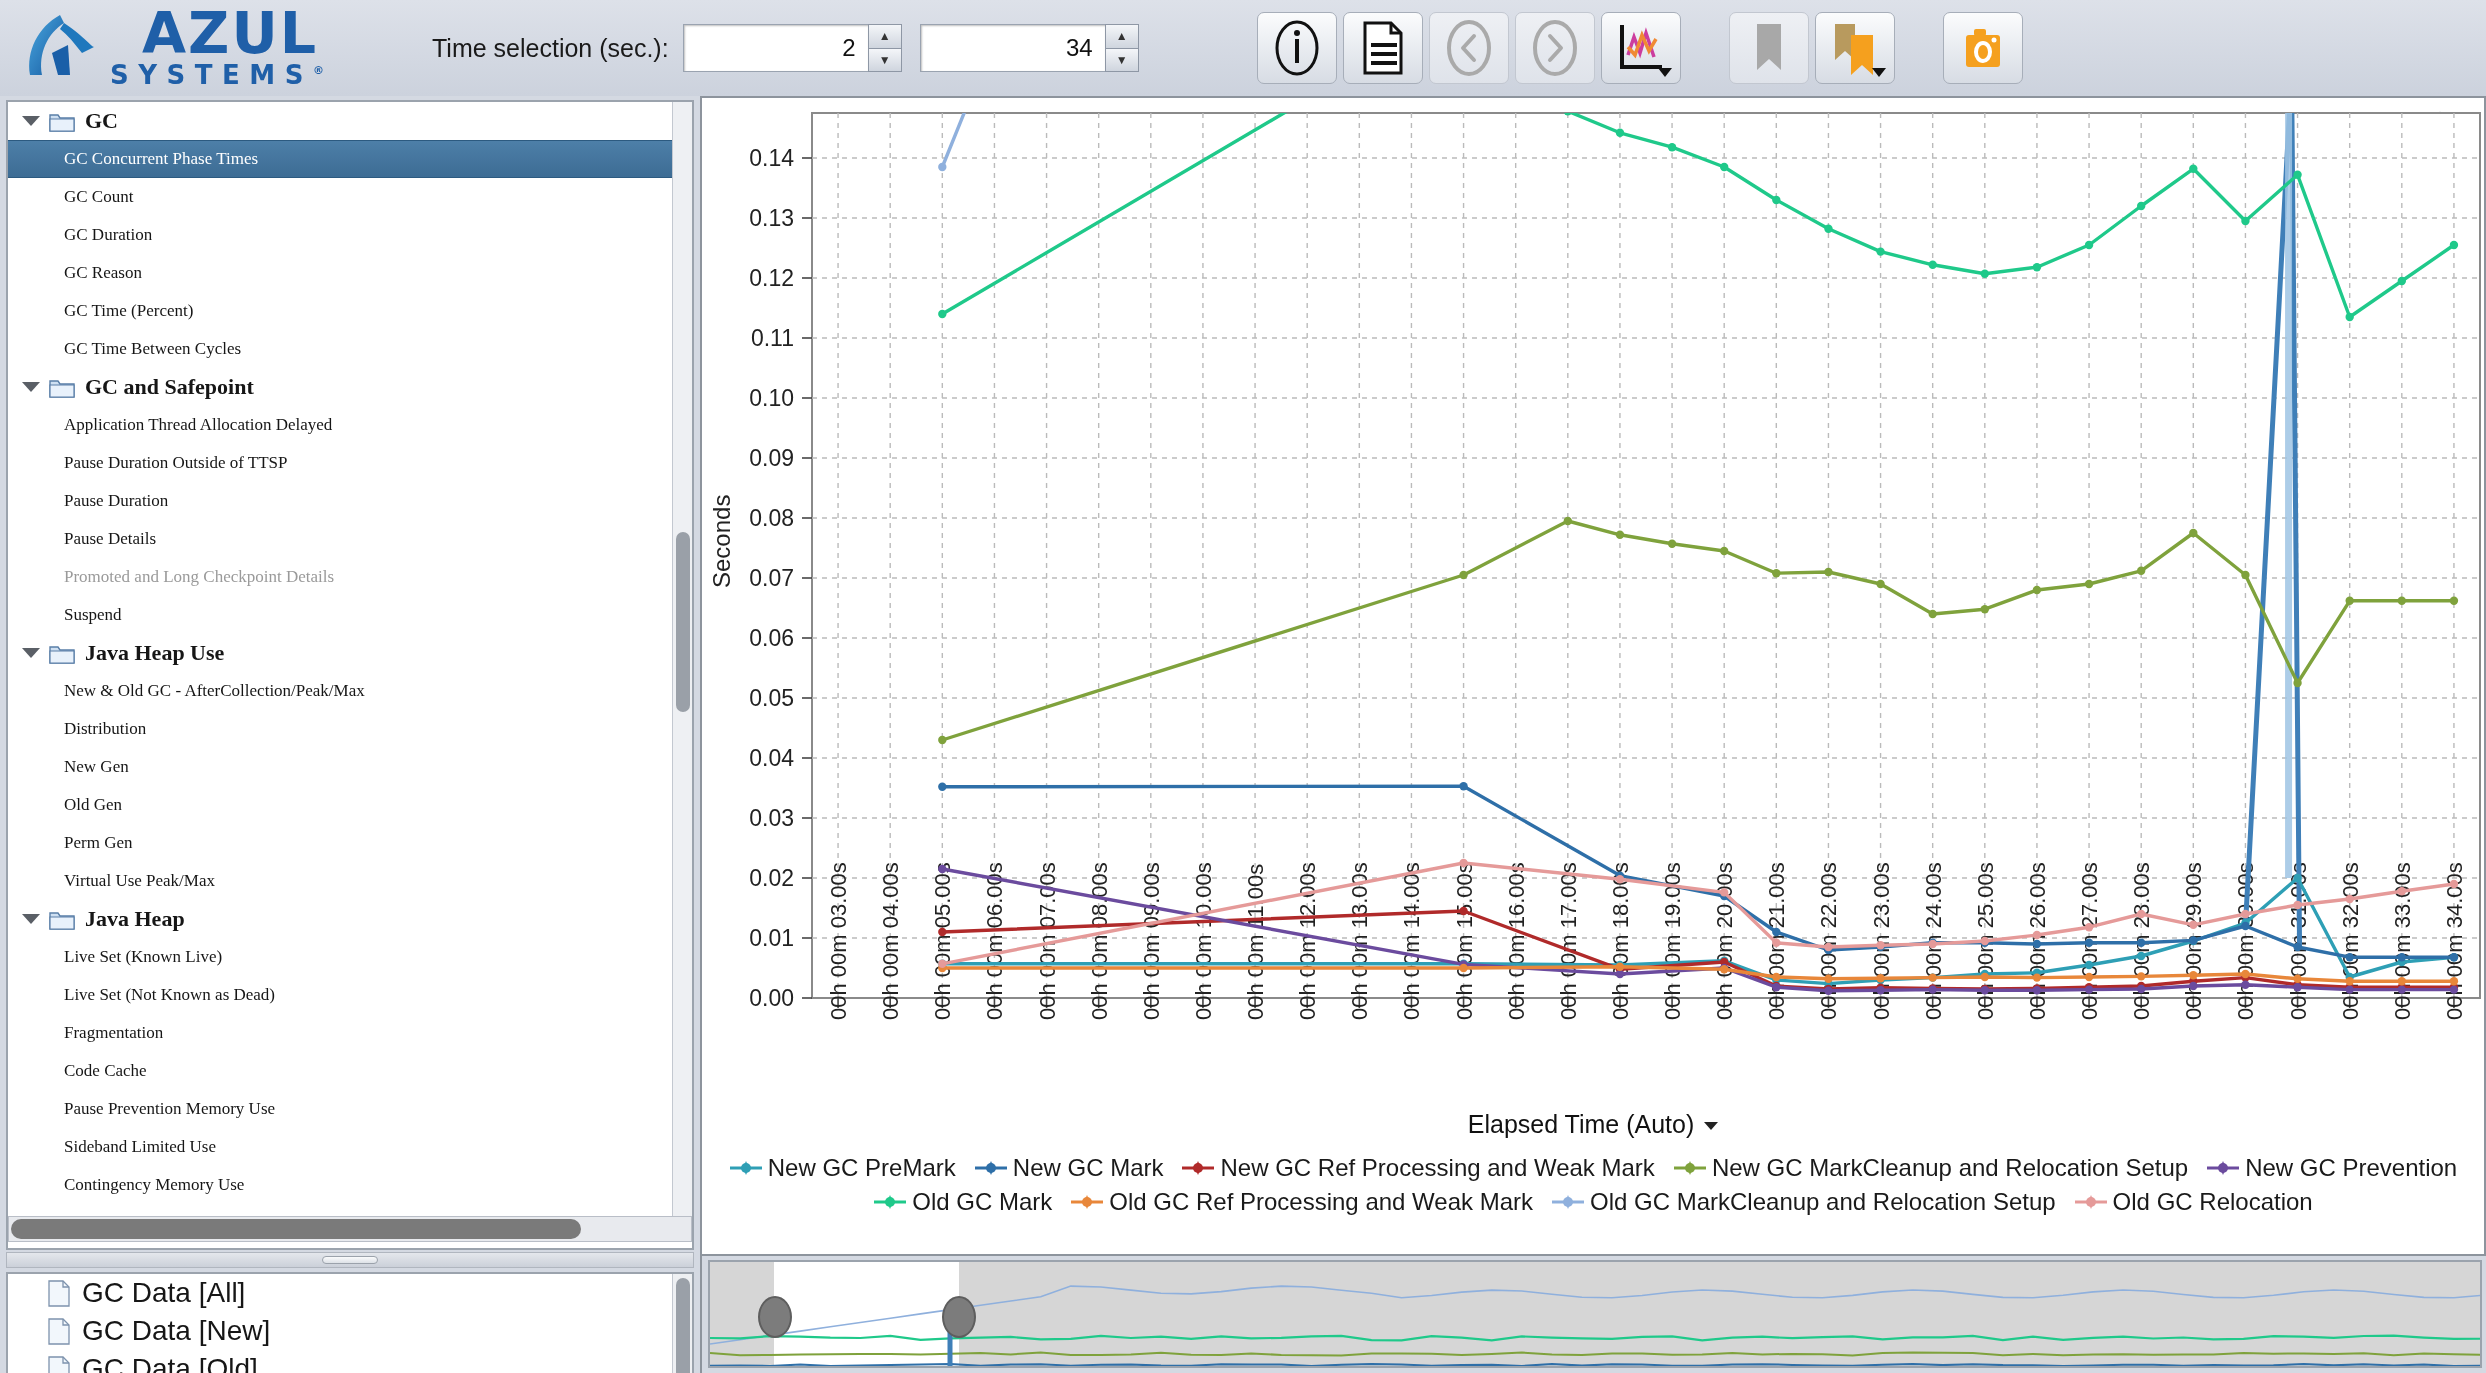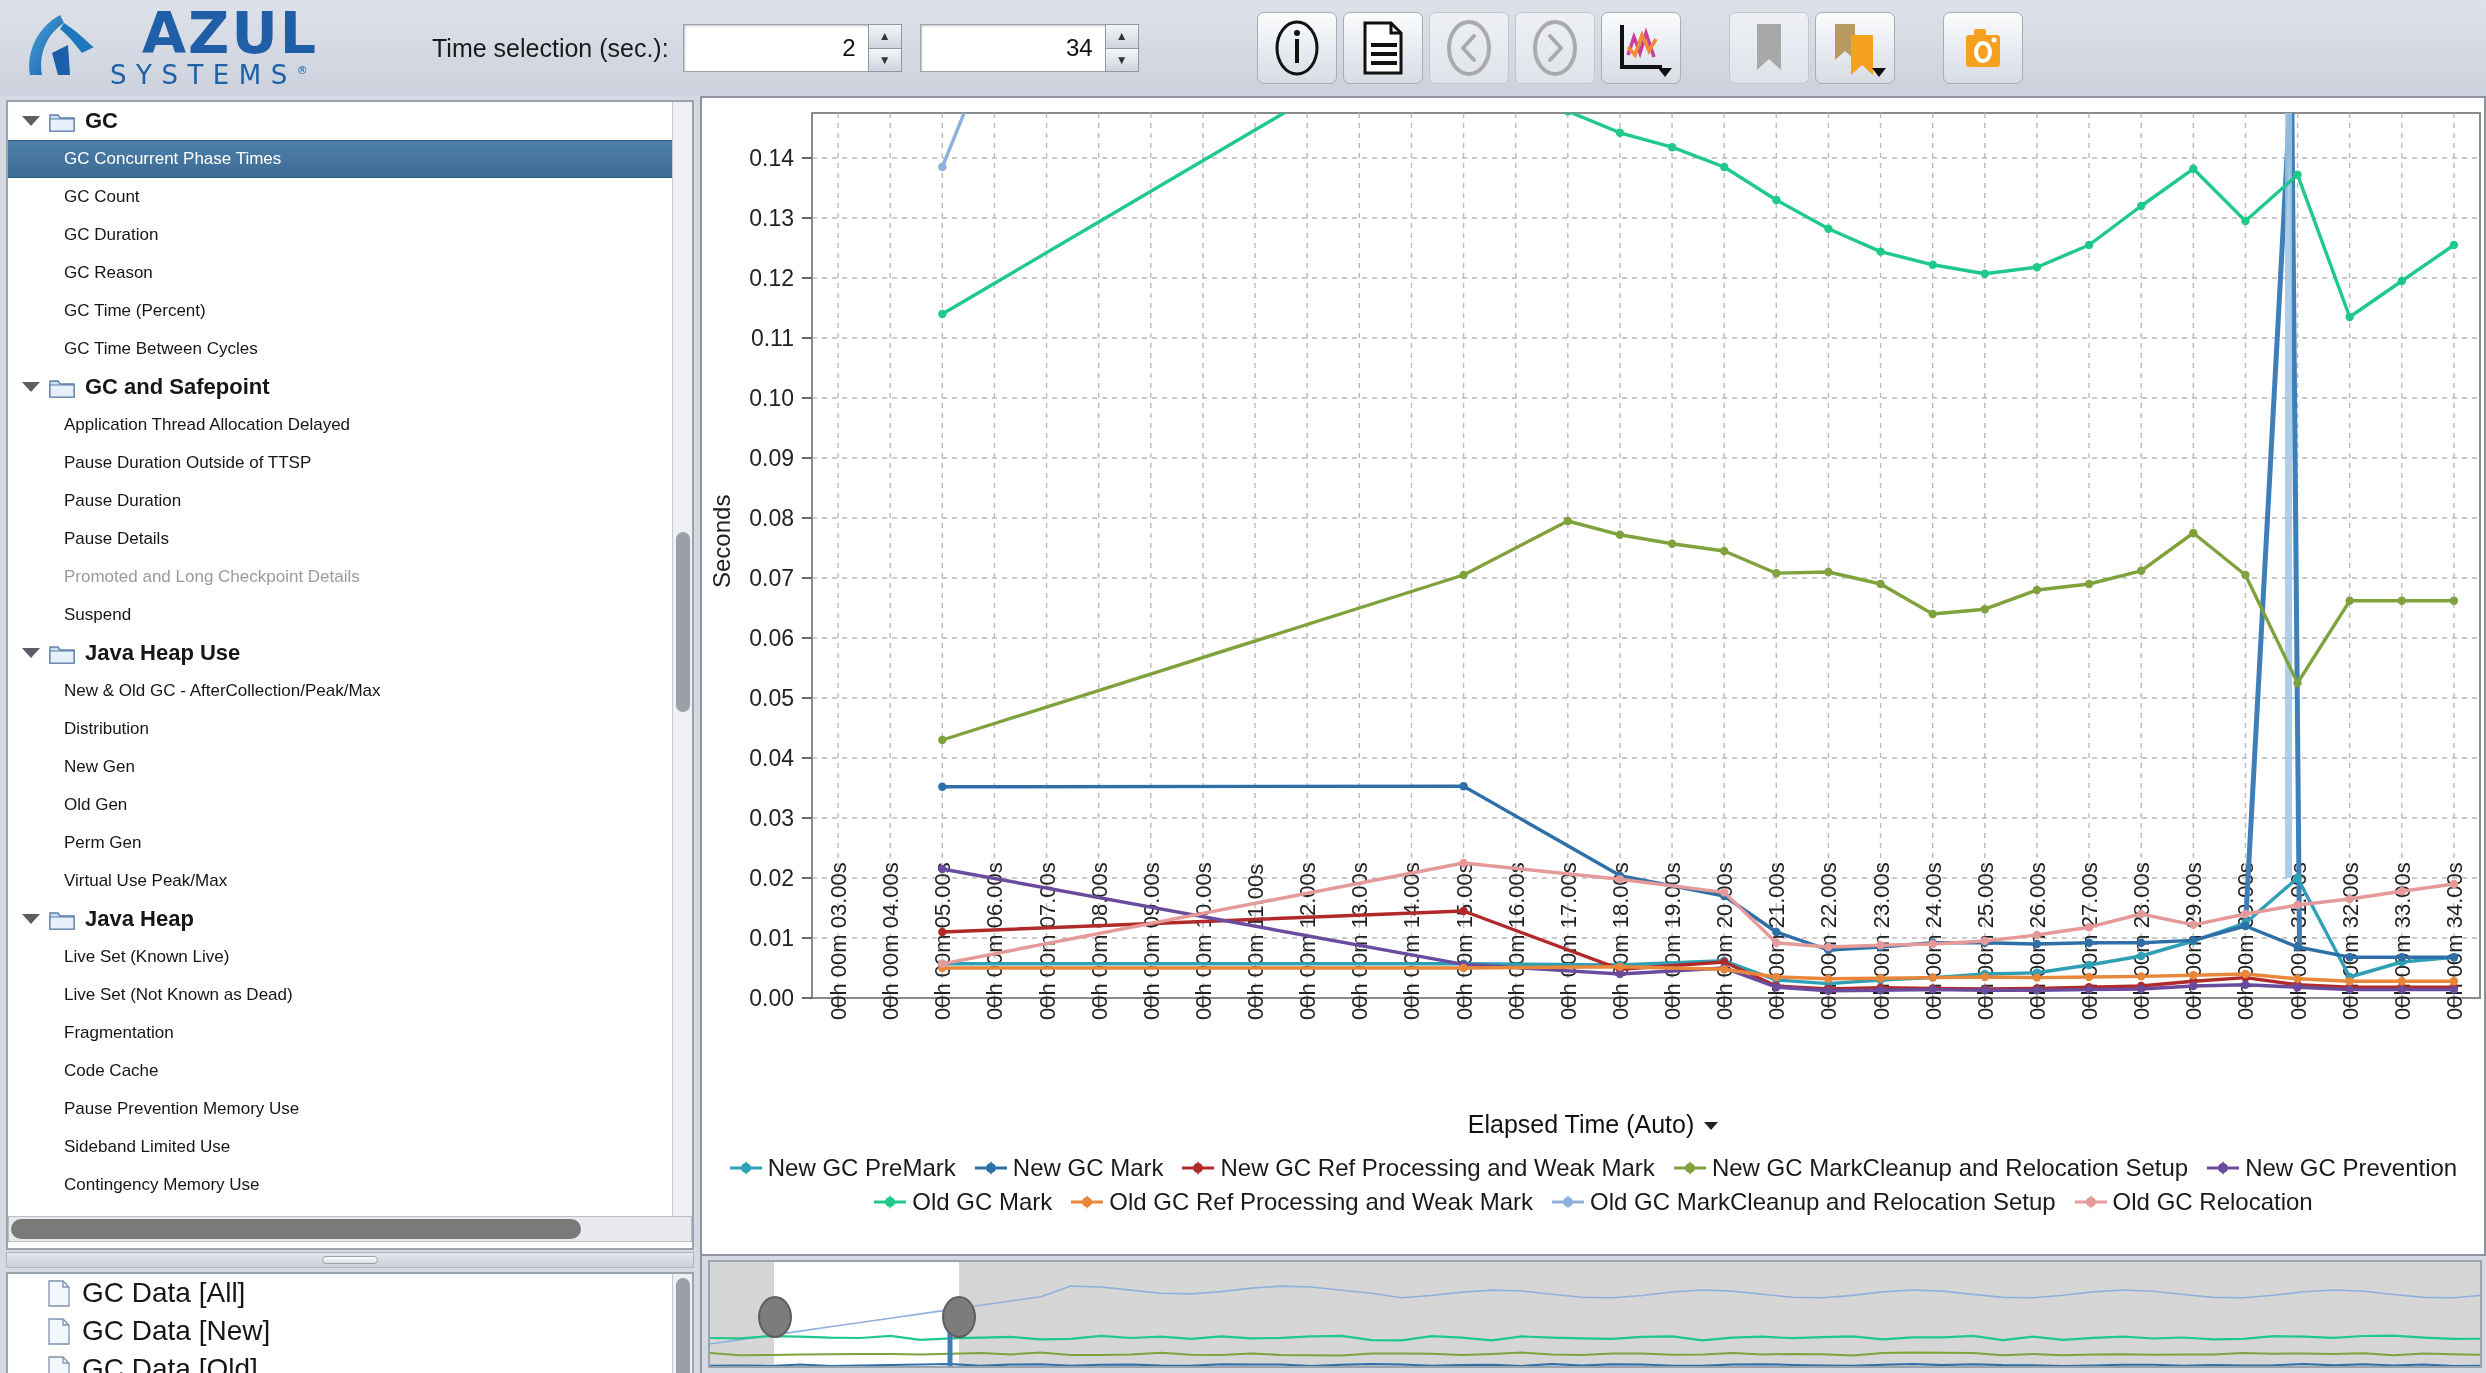--- a/index.html
+++ b/index.html
@@ -18,21 +18,21 @@
   #logo-area { width: 360px; height: 96px; position: relative; padding-left: 22px; display:flex; align-items:center; }
   .logo-mark { width: 78px; height: 70px; }
   .logo-text { margin-left: 10px; }
   .logo-azul {
     font-size: 57px; font-weight: bold; letter-spacing: 2px;
     color: #1f5fa8; line-height: 0.95;
     font-family: "DejaVu Sans", sans-serif;
     margin-left: 32px;
   }
   .logo-sys {
-    font-size: 26px; font-weight: normal; letter-spacing: 9.5px;
+    font-size: 26px; font-weight: bold; letter-spacing: 9.5px;
     color: #1f5fa8; font-family: "DejaVu Sans", sans-serif;
   }
   .logo-sys sup { font-size: 11px; letter-spacing: 0; }
 
   #time-sel { display: flex; align-items: center; margin-left: 72px; }
   #time-sel-label { font-size: 25px; color: #1a1a1a; margin-right: 14px; }
   .spinner { display: flex; height: 48px; margin-right: 18px; }
   .spinner input {
     width: 185px; height: 48px; border: 1px solid #9aa3b0;
     border-right: none; background: #fff; text-align: right;
@@ -67,21 +67,21 @@
     border-top: 9px solid #111;
   }
 
   
   #left-panel {
     position: absolute; left: 0; top: 96px; width: 700px; height: 1277px;
     background: #d4d9e2;
   }
   #tree-box {
     position: absolute; left: 6px; top: 4px; width: 688px; height: 1150px;
-    background: #fff; border: 2px solid #9ba3ad; overflow: hidden;
+    background: #fff; border: 2px solid #9ba3ad; overflow: hidden; font-family: Liberation Serif, serif;
   }
   .tree-row {
     height: 38px; display: flex; align-items: center;
     padding-left: 14px; font-size: 17px; color: #161616;
     white-space: nowrap;
   }
   .tree-row.group { font-weight: bold; font-size: 22px; }
   .tree-row.child { padding-left: 56px; }
   .tree-row.selected {
     background: linear-gradient(#4d7fa8, #3d6c94);

